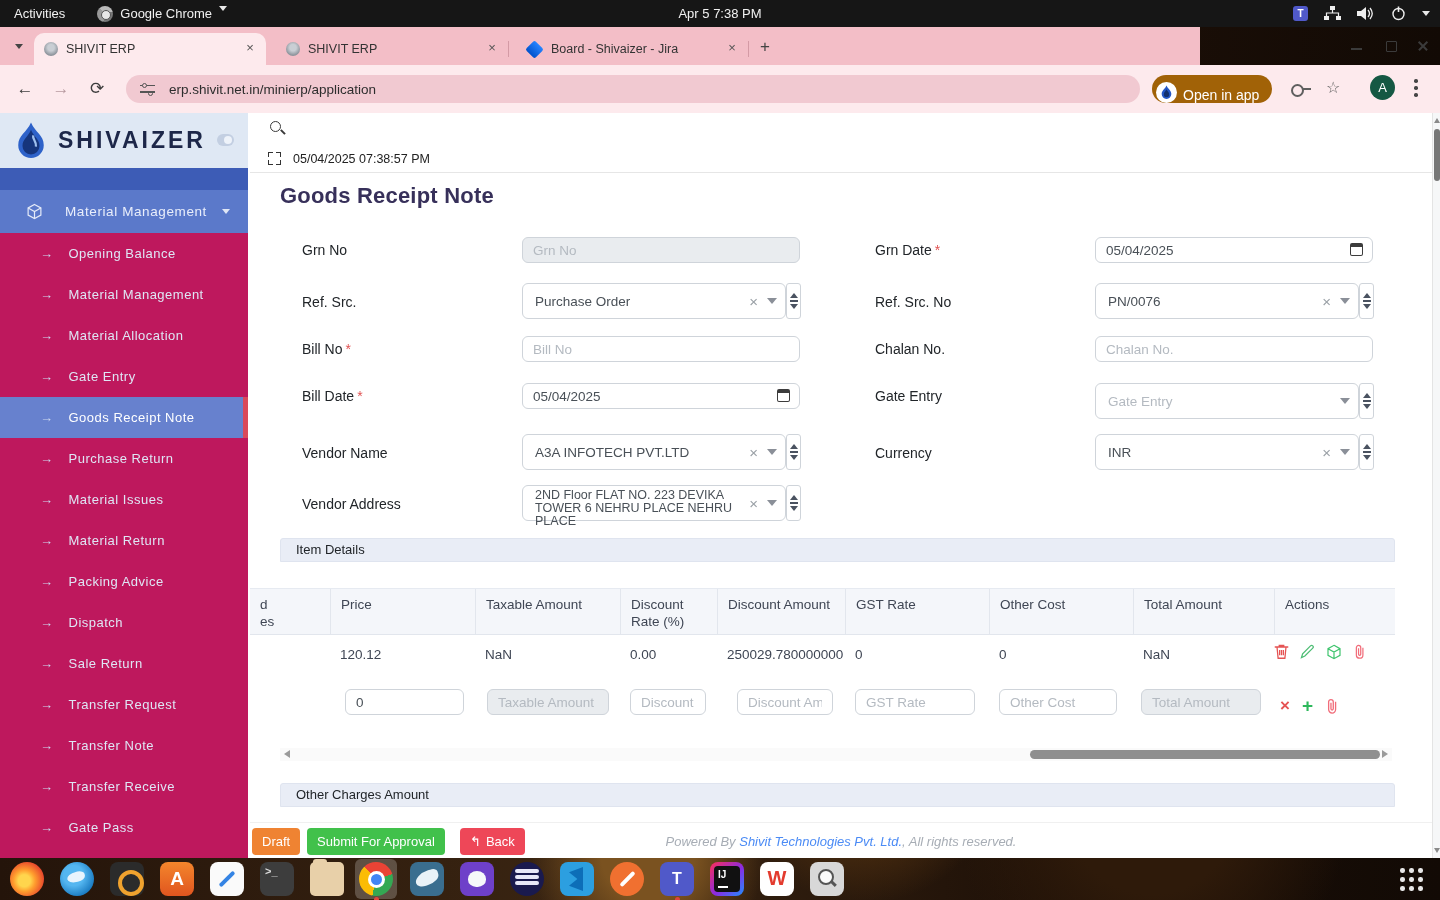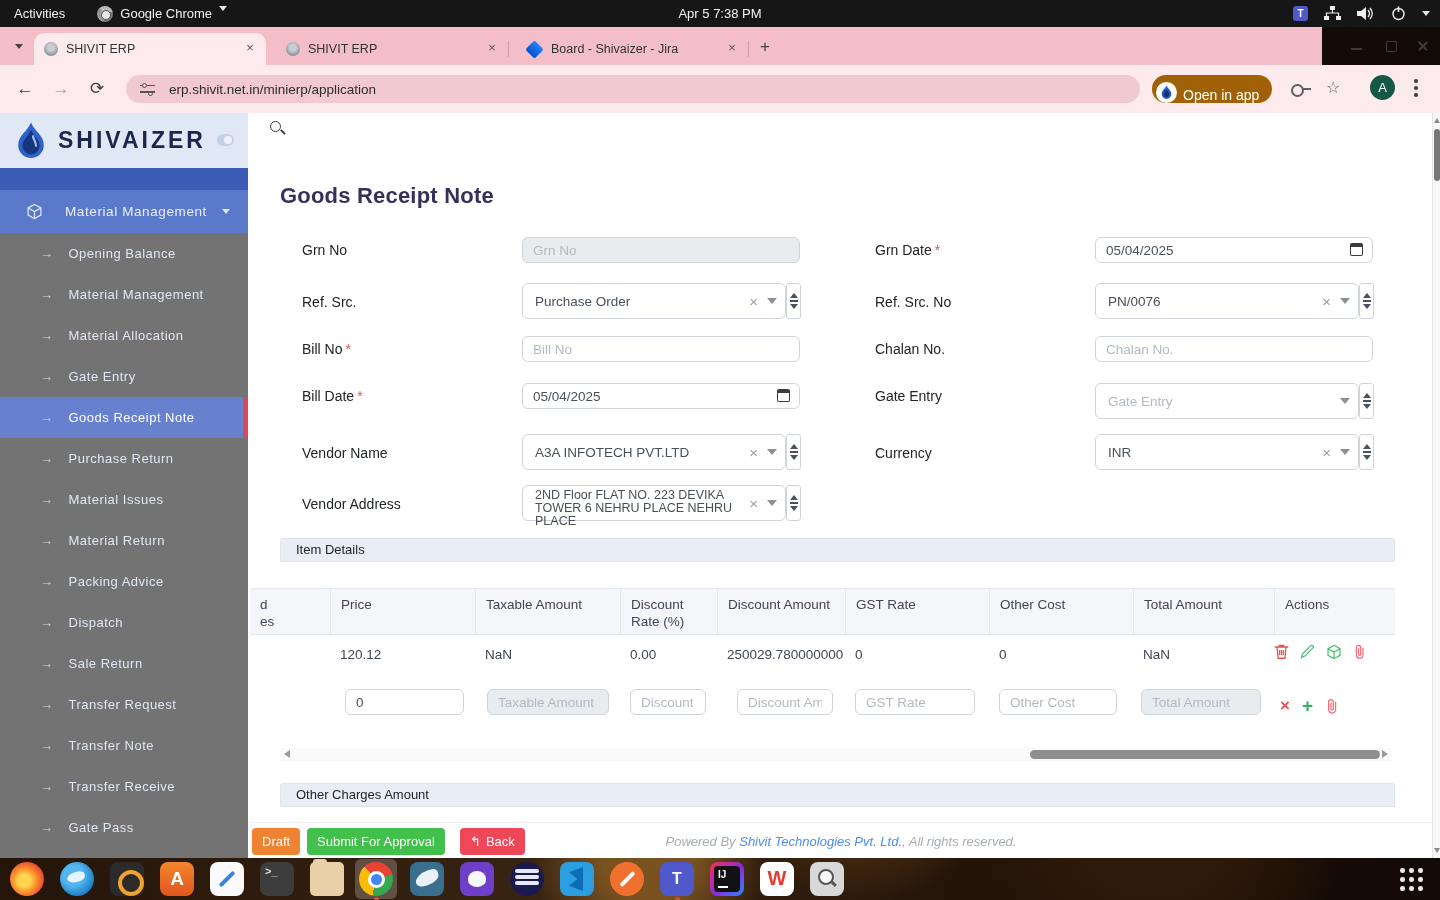--- a/index.html
+++ b/index.html
@@ -20,21 +20,21 @@
   .sysbar .activities { margin-left:14px; }
   .sysbar .appmenu { margin-left:32px; display:flex; gap:7px; }
   .chrome-mini { width:16px; height:16px; border-radius:50%; background:conic-gradient(from -45deg,#bbb 0 33%,#777 33% 66%,#999 66% 100%); position:relative; }
   .chrome-mini::after { content:""; position:absolute; left:4px; top:4px; width:8px; height:8px; border-radius:50%; background:#e8e8e8; border:1px solid #555; }
   .caret-down-w { width:0; height:0; border-left:4px solid transparent; border-right:4px solid transparent; border-top:5px solid #e8e8e8; display:inline-block; }
   .sysbar .clock { position:absolute; left:50%; transform:translateX(-50%); }
   .sysbar .tray { position:absolute; right:10px; display:flex; align-items:center; gap:16px; }
   .teams-tray { width:15px; height:15px; border-radius:3px; background:#5059c9; color:#fff; font-size:10px; font-weight:bold; text-align:center; line-height:15px; }
 
   
-  .tabstrip { position:absolute; left:0; top:27px; width:1322px; height:38px; background:#f3bec7; }
+  .tabstrip { position:absolute; left:0; top:27px; width:1200px; height:38px; background:#f3bec7; }
   .tab-search { position:absolute; left:8px; top:8px; width:22px; height:22px; border-radius:50%; display:flex; align-items:center; justify-content:center; }
   .caret-down-d { width:0; height:0; border-left:4px solid transparent; border-right:4px solid transparent; border-top:5px solid #444; display:inline-block; }
   .tab { position:absolute; top:6px; height:32px; width:232px; border-radius:10px 10px 0 0; display:flex; align-items:center; padding:0 8px 0 10px; font-size:12.5px; color:#333; }
   .tab.active { background:#fdeaed; }
   .tab .sep { position:absolute; right:-1px; top:8px; height:16px; width:1px; background:#d49aa5; }
   .favicon-globe { width:14px; height:14px; border-radius:50%; background:radial-gradient(circle at 50% 40%, #c9ced4 0 30%, #8d949c 70%); flex:0 0 auto; }
   .favicon-jira { width:13px; height:13px; background:linear-gradient(180deg,#2684ff,#0052cc); transform:rotate(45deg); border-radius:2px; flex:0 0 auto; margin:0 2px; }
   .tab .t-title { flex:1; margin-left:8px; white-space:nowrap; overflow:hidden; }
   .tab-close { width:16px; height:16px; border-radius:50%; text-align:center; line-height:14px; font-size:13px; color:#555; }
   .newtab { position:absolute; left:756px; top:12px; width:18px; height:18px; font-size:17px; line-height:16px; text-align:center; color:#444; }
@@ -63,21 +63,21 @@
   .staric { position:absolute; left:1326px; top:13px; font-size:16px; color:#5f5f5f; }
   .avatar { position:absolute; left:1370px; top:10px; width:25px; height:25px; border-radius:50%; background:#155843; color:#fff; font-size:13px; display:flex; align-items:center; justify-content:center; }
   .dots3 { position:absolute; left:1414px; top:13px; width:4px; height:20px; }
   .dots3 i { position:absolute; left:0; width:3.5px; height:3.5px; border-radius:50%; background:#454545; }
   .dots3 i:nth-child(1){top:1px} .dots3 i:nth-child(2){top:8px} .dots3 i:nth-child(3){top:15px}
 
   
   .pagewrap { position:absolute; left:0; top:113px; width:1440px; height:745px; background:#fff; }
 
   
-  .sidebar { position:absolute; left:0; top:0; width:276px; height:745px; background:#737373; }
+  .sidebar { position:absolute; left:0; top:0; width:276px; height:745px; background:#be185d; }
   .brandbar { position:absolute; left:0; top:0; width:248px; height:55px; background:#dfe8f4; display:flex; align-items:center; }
   .brandname { font-size:23px; font-weight:bold; letter-spacing:3px; color:#1d2749; margin-left:10px; }
   .sb-toggle { position:absolute; right:14px; top:21px; width:17px; height:12px; border-radius:6px; background:#c3cfe2; }
   .sb-toggle::after { content:""; position:absolute; right:2px; top:2px; width:8px; height:8px; border-radius:50%; background:#eef3fa; }
   .partialstrip { position:absolute; left:0; top:55px; width:248px; height:22px; background:#3d5cb6; }
   .parentitem { position:absolute; left:0; top:77px; width:248px; height:43px; background:#5b79ca; color:#e9eefb; font-size:13.5px; letter-spacing:.6px; display:flex; align-items:center; }
   .parentitem .cubeic { margin-left:26px; margin-right:22px; }
   .parentitem .pchev { position:absolute; right:18px; width:0; height:0; border-left:4px solid transparent; border-right:4px solid transparent; border-top:5px solid #dfe6f5; }
   .menu { position:absolute; left:0; top:120px; width:248px; }
   .mitem { position:relative; height:41px; display:flex; align-items:center; color:#dfe6f5; font-size:13px; letter-spacing:.5px; }
@@ -369,20 +369,29 @@
           <span>Gate Pass</span>
         </div>
     </div>
   </div>
   <div class="sidegap"></div>
 
   <div class="main">
 
     <span class="searchic"></span>
 
+    <div class="subhdr">
+      <span class="expandic">
+          <i></i>
+          <i></i>
+          <i></i>
+          <i></i>
+        </span>
+      <span class="stamp">05/04/2025 07:38:57 PM</span>
+    </div>
 
     <div class="ptitle">Goods Receipt Note</div>
 
     <span class="flabel" style="left:52px; top:129px;">Grn No</span>
     <input class="inputc dis" style="left: 272px; top: 124px;" disabled="" placeholder="Grn No">
     <span class="flabel" style="left:625px; top:129px;"><span>Grn Date</span><span class="req">*</span></span>
     <span class="datewrap" style="left:845px; top:124px;">
       <input class="inputc" value="05/04/2025" style="">
       <span class="calic"></span>
     </span>

